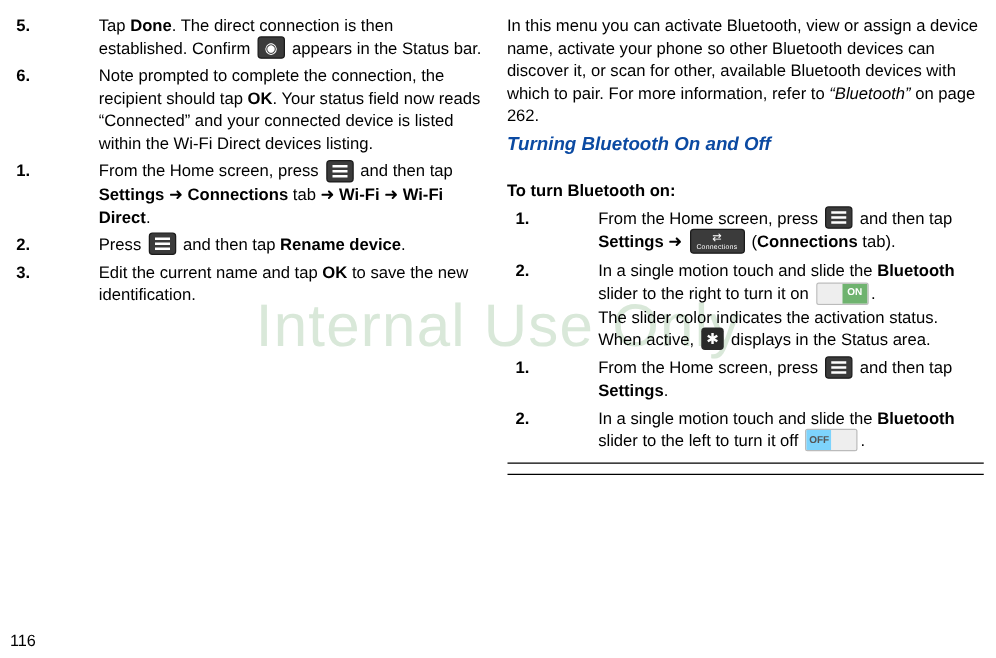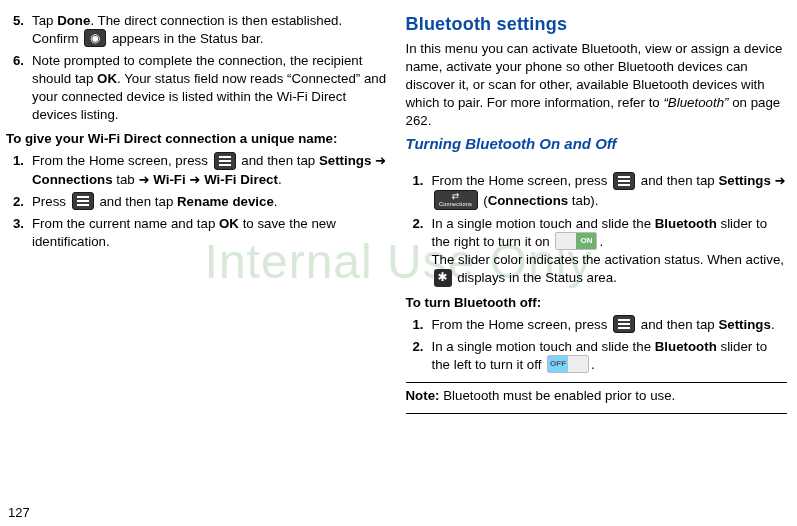--- a/index.html
+++ b/index.html
@@ -30,21 +30,21 @@
       display: flex;
       padding: 12px 10px 6px 6px;
       gap: 18px;
       height: calc(100% - 20px);
     }
     .col { flex: 1; font-size: 13.3px; line-height: 1.35; color: #000; }
     .col-left { padding-left: 0; }
     .col-right { }
     .step { display: flex; margin-bottom: 4px; }
     .step-num { font-weight: bold; width: 26px; flex-shrink: 0; text-align: right; padding-right: 8px; }
-    .step-body { flex: 1; }
+    .step-body { flex: 1; margin-left: 47px; }
     .step-body-indent { margin-left: 26px; }
     .bold { font-weight: bold; }
     .h-sub { font-weight: bold; font-size: 13.3px; margin: 6px 0 4px 0; }
     .h2 { color: #0b4aa2; font-weight: bold; font-size: 18px; margin-bottom: 4px; font-family: Arial, sans-serif; letter-spacing: 0.2px; }
     .h3 { color: #0b4aa2; font-style: italic; font-weight: bold; font-size: 15px; margin: 4px 0 18px 0; }
     .icon-box {
       display: inline-flex;
       align-items: center;
       justify-content: center;
       vertical-align: middle;
@@ -125,21 +125,20 @@
       </div>
     </div>
 
     <div class="step">
       <div class="step-num">6.</div>
       <div class="step-body">
         <span>Note prompted to complete the connection, the </span><span>recipient should tap </span><span class="bold">OK</span><span>. Your status field now reads </span><span>“Connected” and your connected device is listed within the Wi-Fi Direct devices listing.</span>
       </div>
     </div>
 
-    <div class="h-sub">To give your Wi-Fi Direct connection a unique name:</div>
 
     <div class="step">
       <div class="step-num">1.</div>
       <div class="step-body">
         <span>From the Home screen, press </span><span class="icon-box">
             <span class="menu-bars"></span>
           </span><span> and then tap </span><span class="bold">Settings</span><span class="arrow"> ➜ </span><span class="bold">Connections</span><span> tab ➜ </span><span class="bold">Wi-Fi</span><span class="arrow"> ➜ </span><span class="bold">Wi-Fi Direct</span><span>.</span>
       </div>
     </div>
 
@@ -148,36 +147,36 @@
       <div class="step-body">
         <span>Press </span><span class="icon-box">
             <span class="menu-bars"></span>
           </span><span> and then tap </span><span class="bold">Rename device</span><span>.</span>
       </div>
     </div>
 
     <div class="step">
       <div class="step-num">3.</div>
       <div class="step-body">
-        <span>From the current name and tap </span><span class="bold">OK</span><span> to save the new identification.</span>
+        <span>Edit the current name and tap </span><span class="bold">OK</span><span> to save the new identification.</span>
       </div>
     </div>
 
   </div>
 
   <div class="col col-right">
 
-    <div class="h2">Bluetooth settings</div>
 
     <div class="para step-body-indent" style="margin-left:0;">
       <span>In this menu you can activate Bluetooth, view or assign a device name, activate your phone so other Bluetooth devices can discover it, or scan for other, available Bluetooth devices with which to pair. For more information, refer to </span><span class="italic">“Bluetooth”</span><span> on page 262.</span>
     </div>
 
     <div class="h3">Turning Bluetooth On and Off</div>
 
+    <div class="h-sub">To turn Bluetooth on:</div>
 
     <div class="step">
       <div class="step-num">1.</div>
       <div class="step-body">
         <span>From the Home screen, press </span><span class="icon-box">
             <span class="menu-bars"></span>
           </span><span> and then tap </span><span class="bold">Settings</span><span class="arrow"> ➜ </span><span class="conn-box">
             <span class="conn-glyph">⇄</span>
             <span class="conn-label">Connections</span>
           </span><span> (</span><span class="bold">Connections</span><span> tab).</span>
@@ -188,21 +187,20 @@
       <div class="step-num">2.</div>
       <div class="step-body">
         <span>In a single motion touch and slide the </span><span class="bold">Bluetooth</span><span> slider to the right to turn it on </span><span class="toggle toggle-on">
             <span class="toggle-left"></span>
             <span class="toggle-right">ON</span>
           </span><span>.</span><br>
         <span>The slider color indicates the activation status. When active, </span><span class="bt-icon">✱</span><span> displays in the Status area.</span>
       </div>
     </div>
 
-    <div class="h-sub">To turn Bluetooth off:</div>
 
     <div class="step">
       <div class="step-num">1.</div>
       <div class="step-body">
         <span>From the Home screen, press </span><span class="icon-box">
             <span class="menu-bars"></span>
           </span><span> and then tap </span><span class="bold">Settings</span><span>.</span>
       </div>
     </div>
 
@@ -210,21 +208,18 @@
       <div class="step-num">2.</div>
       <div class="step-body">
         <span>In a single motion touch and slide the </span><span class="bold">Bluetooth</span><span> slider to the left to turn it off </span><span class="toggle toggle-off">
             <span class="toggle-left">OFF</span>
             <span class="toggle-right"></span>
           </span><span>.</span>
       </div>
     </div>
 
     <hr class="note-rule">
-    <div class="note-line">
-      <span class="bold">Note:</span><span> Bluetooth must be enabled prior to use.</span>
-    </div>
     <hr class="note-rule">
 
   </div>
 </div>
 
-<div class="pagenum">127</div>
+<div class="pagenum">116</div>
 
 </body></html>

